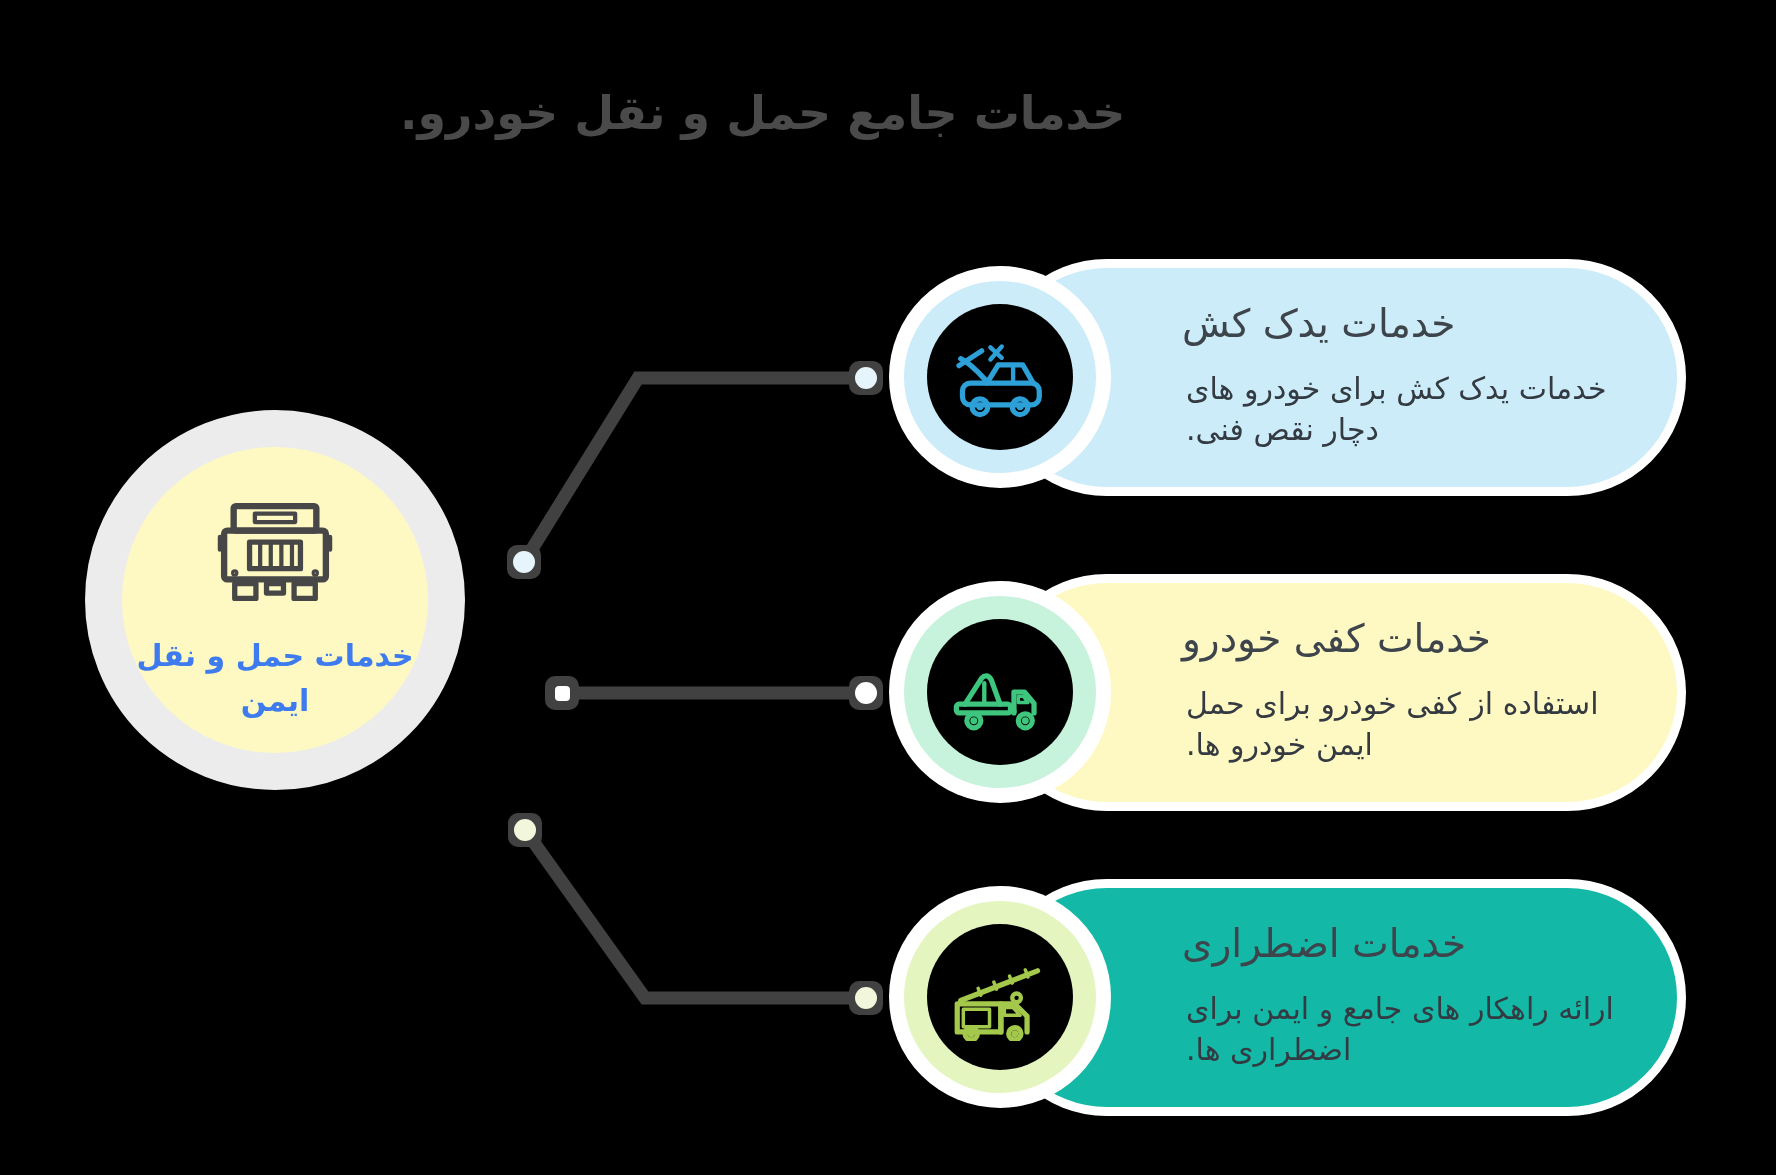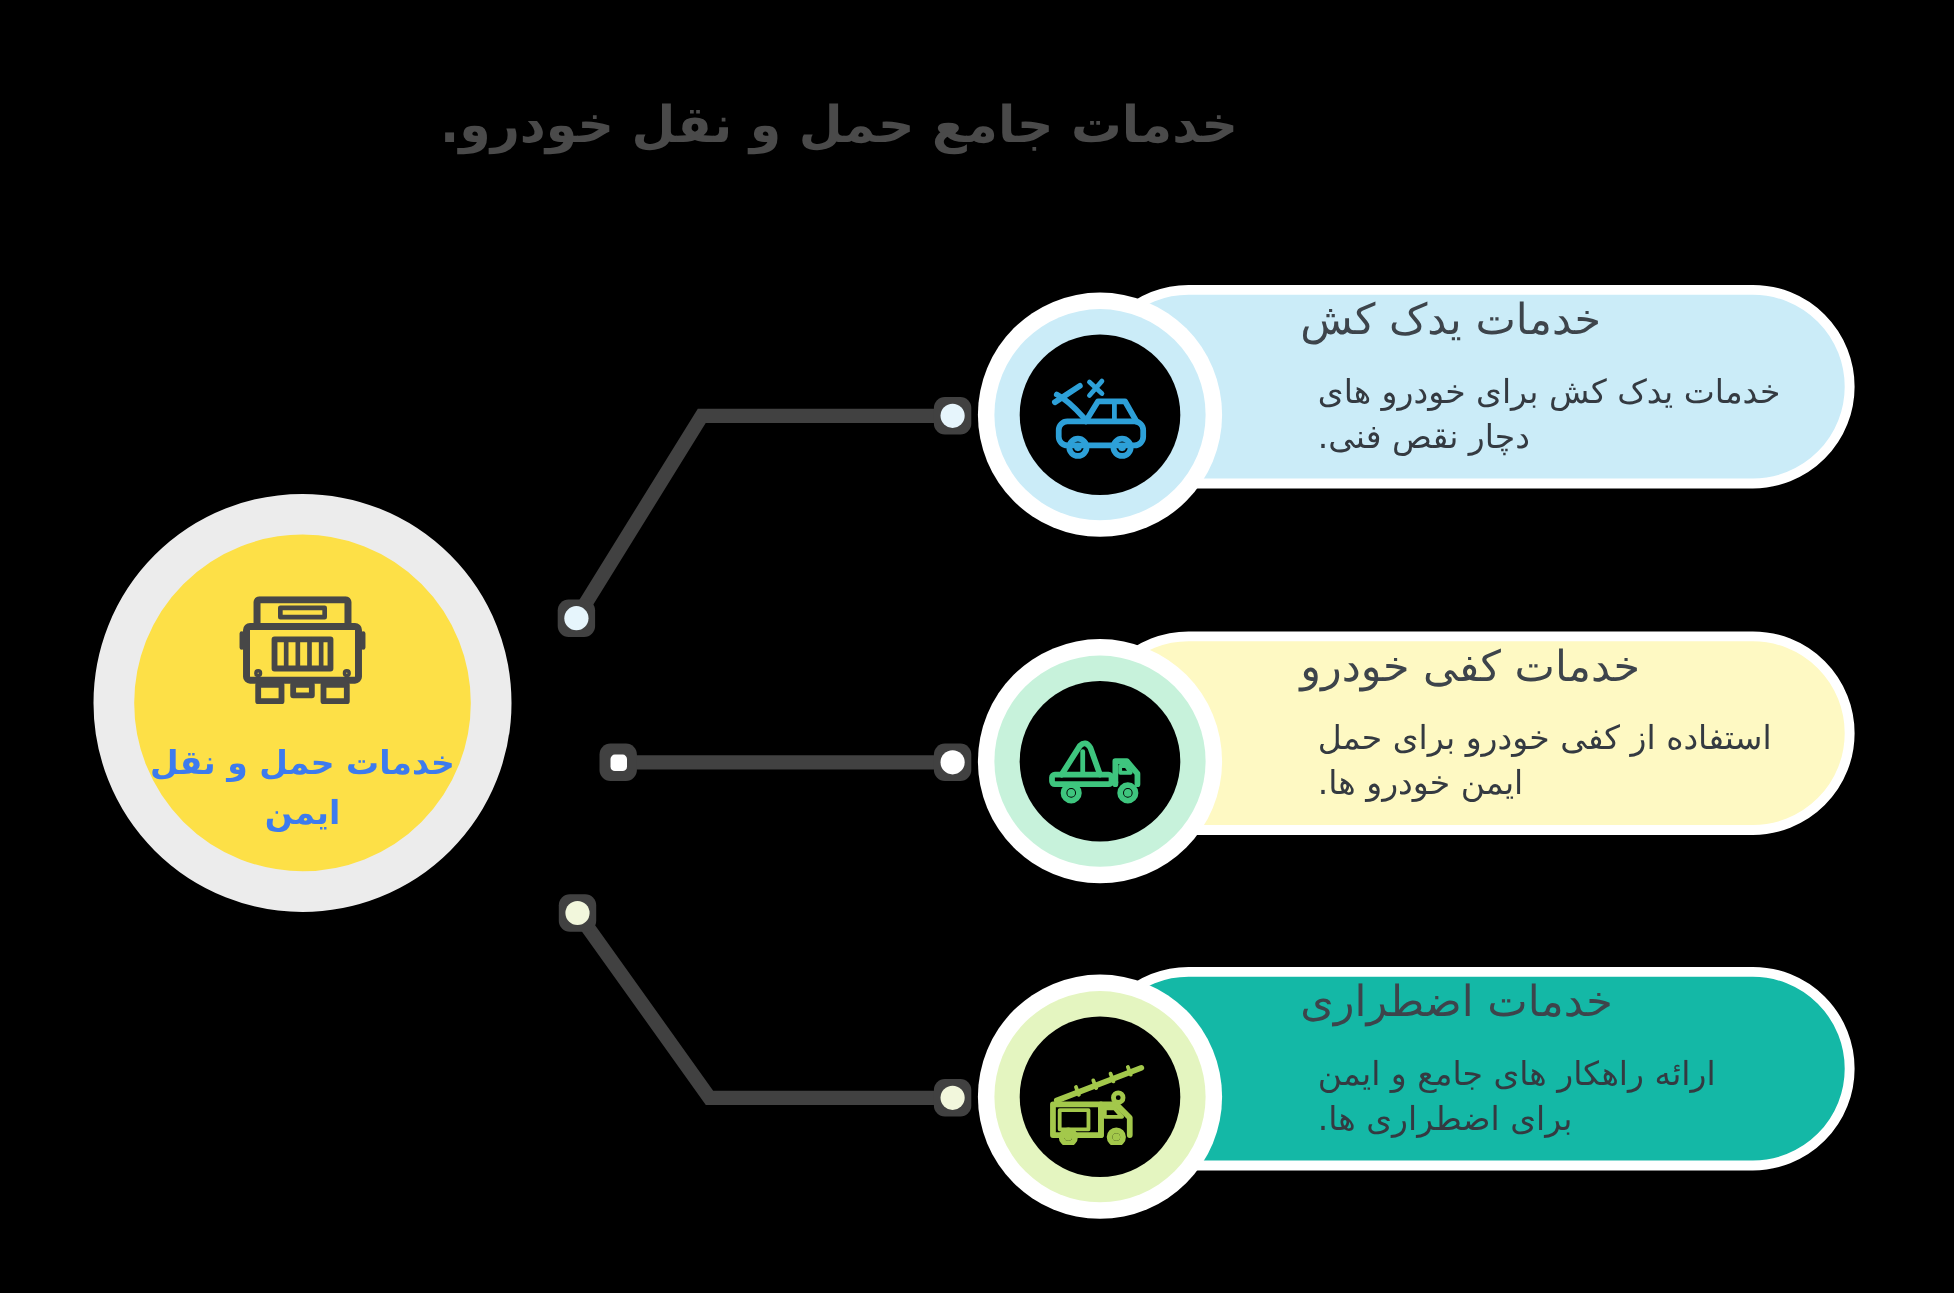--- a/index.html
+++ b/index.html
@@ -8,58 +8,58 @@
     font-family:"DejaVu Sans",sans-serif;overflow:hidden;
   }
   
   .page-title{
     position:absolute;left:400px;top:86px;width:800px;
     text-align:left;direction:rtl;
     font-size:46px;font-weight:bold;color:#4a4a4a;letter-spacing:.5px;
   }
   
   .hub{
-    position:absolute;left:85px;top:449px;width:380px;height:380px;
+    position:absolute;left:85px;top:410px;width:380px;height:380px;
     box-sizing:border-box;border:37px solid #ececec;border-radius:50%;
-    background:#fde047;display:flex;flex-direction:column;align-items:center;
+    background:#fef9c3;display:flex;flex-direction:column;align-items:center;
     justify-content:center;gap:24px;padding-top:26px;
   }
   .hub-label{
     color:#3d7bee;font-weight:bold;font-size:30px;line-height:1.5;
     text-align:center;direction:rtl;
   }
   
   .connectors{position:absolute;left:0;top:0;}
   .ep{
     position:absolute;width:34px;height:34px;border-radius:10px;
     background:#414141;display:flex;align-items:center;justify-content:center;
   }
   .ep-dot{width:22px;height:22px;border-radius:50%;}
   .ep-sq{width:15px;height:15px;border-radius:4px;background:#fff;}
   .fill-blue{background:#e6f5fc;}
   .fill-white{background:#ffffff;}
   .fill-lime{background:#f2f7dc;}
   
   .card{
-    position:absolute;left:988px;width:698px;height:185px;
+    position:absolute;left:988px;width:698px;height:237px;
     box-sizing:border-box;border:9px solid #fff;border-radius:120px;
     display:flex;align-items:center;
   }
   .card-0{top:259px;background:#cbecf8;}
   .card-1{top:574px;background:#fef9c3;}
   .card-2{top:879px;background:#14b8a6;}
   .card-body{
     margin-left:185px;margin-right:42px;flex:1;
     direction:rtl;text-align:left;
   }
   .card-title{
     font-size:39px;font-weight:normal;color:#3d444b;margin:0 0 22px 0;
   }
   .card-desc{
-    font-size:30px;color:#343a41;line-height:1.38;margin:16px;
+    font-size:30px;color:#343a41;line-height:1.38;margin:4px;
   }
   
   .ring{
     position:absolute;left:889px;width:222px;height:222px;border-radius:50%;
     background:#fff;display:flex;align-items:center;justify-content:center;
   }
   .ring-0{top:266px;}
   .ring-1{top:581px;}
   .ring-2{top:886px;}
   .ring-color{

